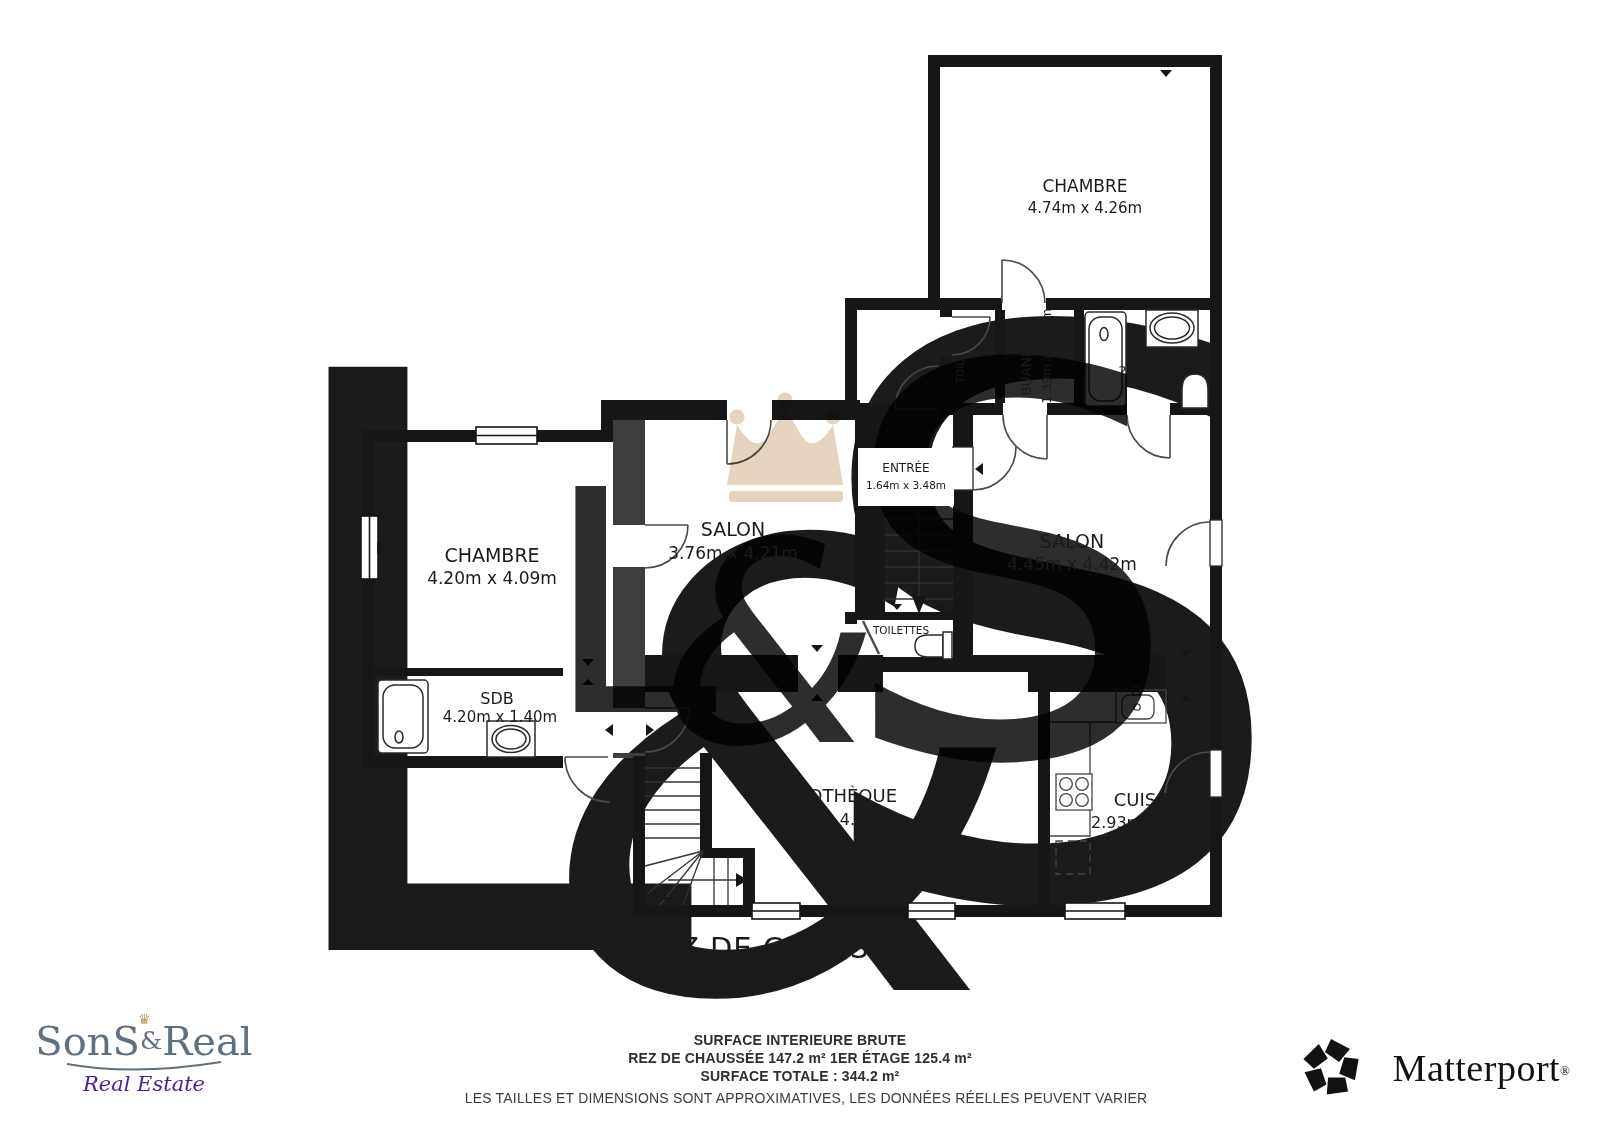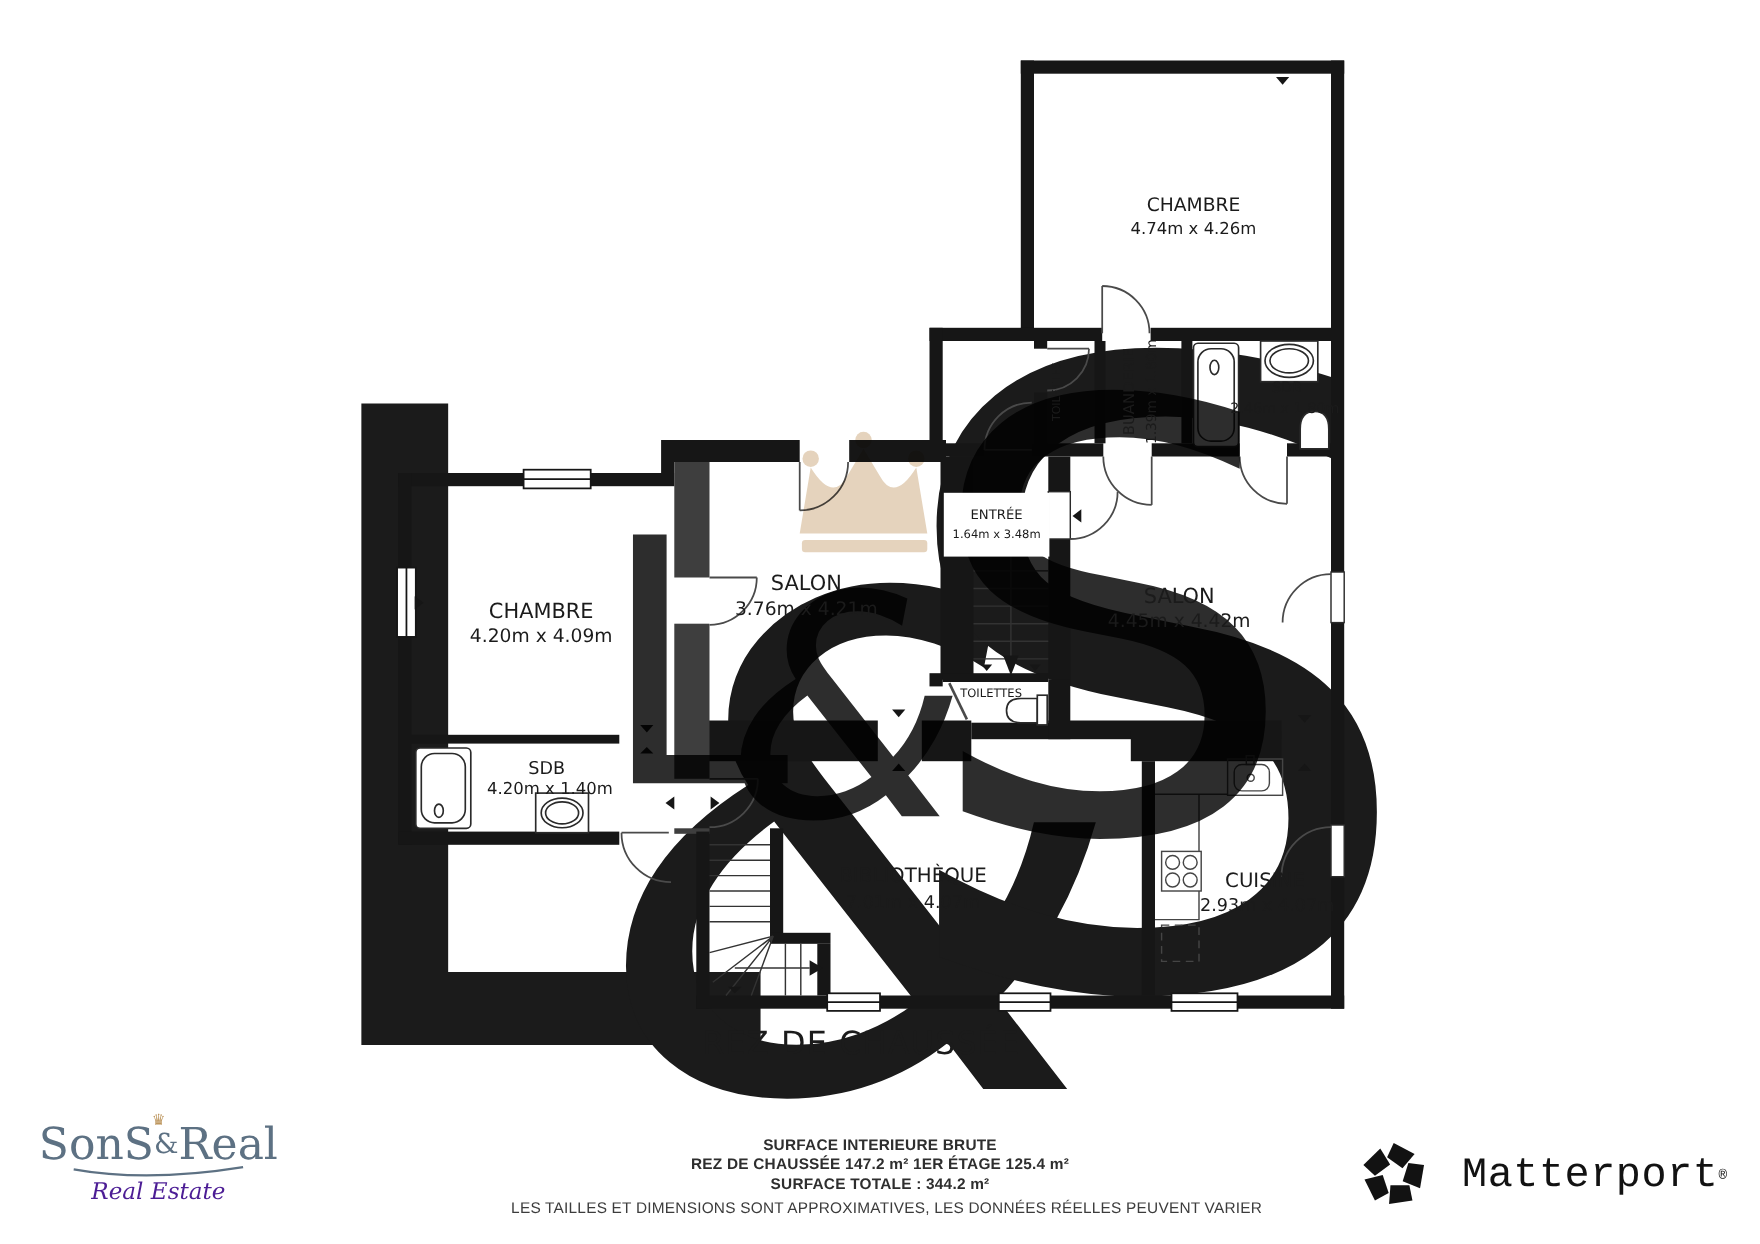--- a/index.html
+++ b/index.html
@@ -17,21 +17,21 @@
   .agency{position:absolute;left:34px;top:1020px;width:220px;text-align:center;color:#5d7183;
           font-family:"DejaVu Serif","Liberation Serif",serif;}
   .agency .name{font-size:40px;line-height:42px;white-space:nowrap;}
   .agency .name .amp{font-size:25px;position:relative;top:-6px;}
   .agency .crown{position:absolute;left:104px;top:-9px;font-size:14px;color:#bd965e;
                  font-family:"DejaVu Sans",sans-serif;}
   .agency .swoosh{display:block;margin:-8px auto 0 auto;}
   .agency .tagline{font-size:21px;font-style:italic;color:#4c1d95;margin-top:-2px;}
   
   .matterport{position:absolute;right:30px;top:1036px;display:flex;align-items:center;gap:30px;
-              font-family:Liberation Mono, monospace;color:#121212;}
+              font-family:Liberation Serif, serif;color:#121212;}
   .matterport .mp-name{font-size:38px;letter-spacing:.5px;}
   .matterport sup{font-size:13px;}
 </style>
 </head>
 <body>
 
 <div class="stage">
 
 <svg width="1600" height="1131" viewBox="0 0 1600 1131">
 

